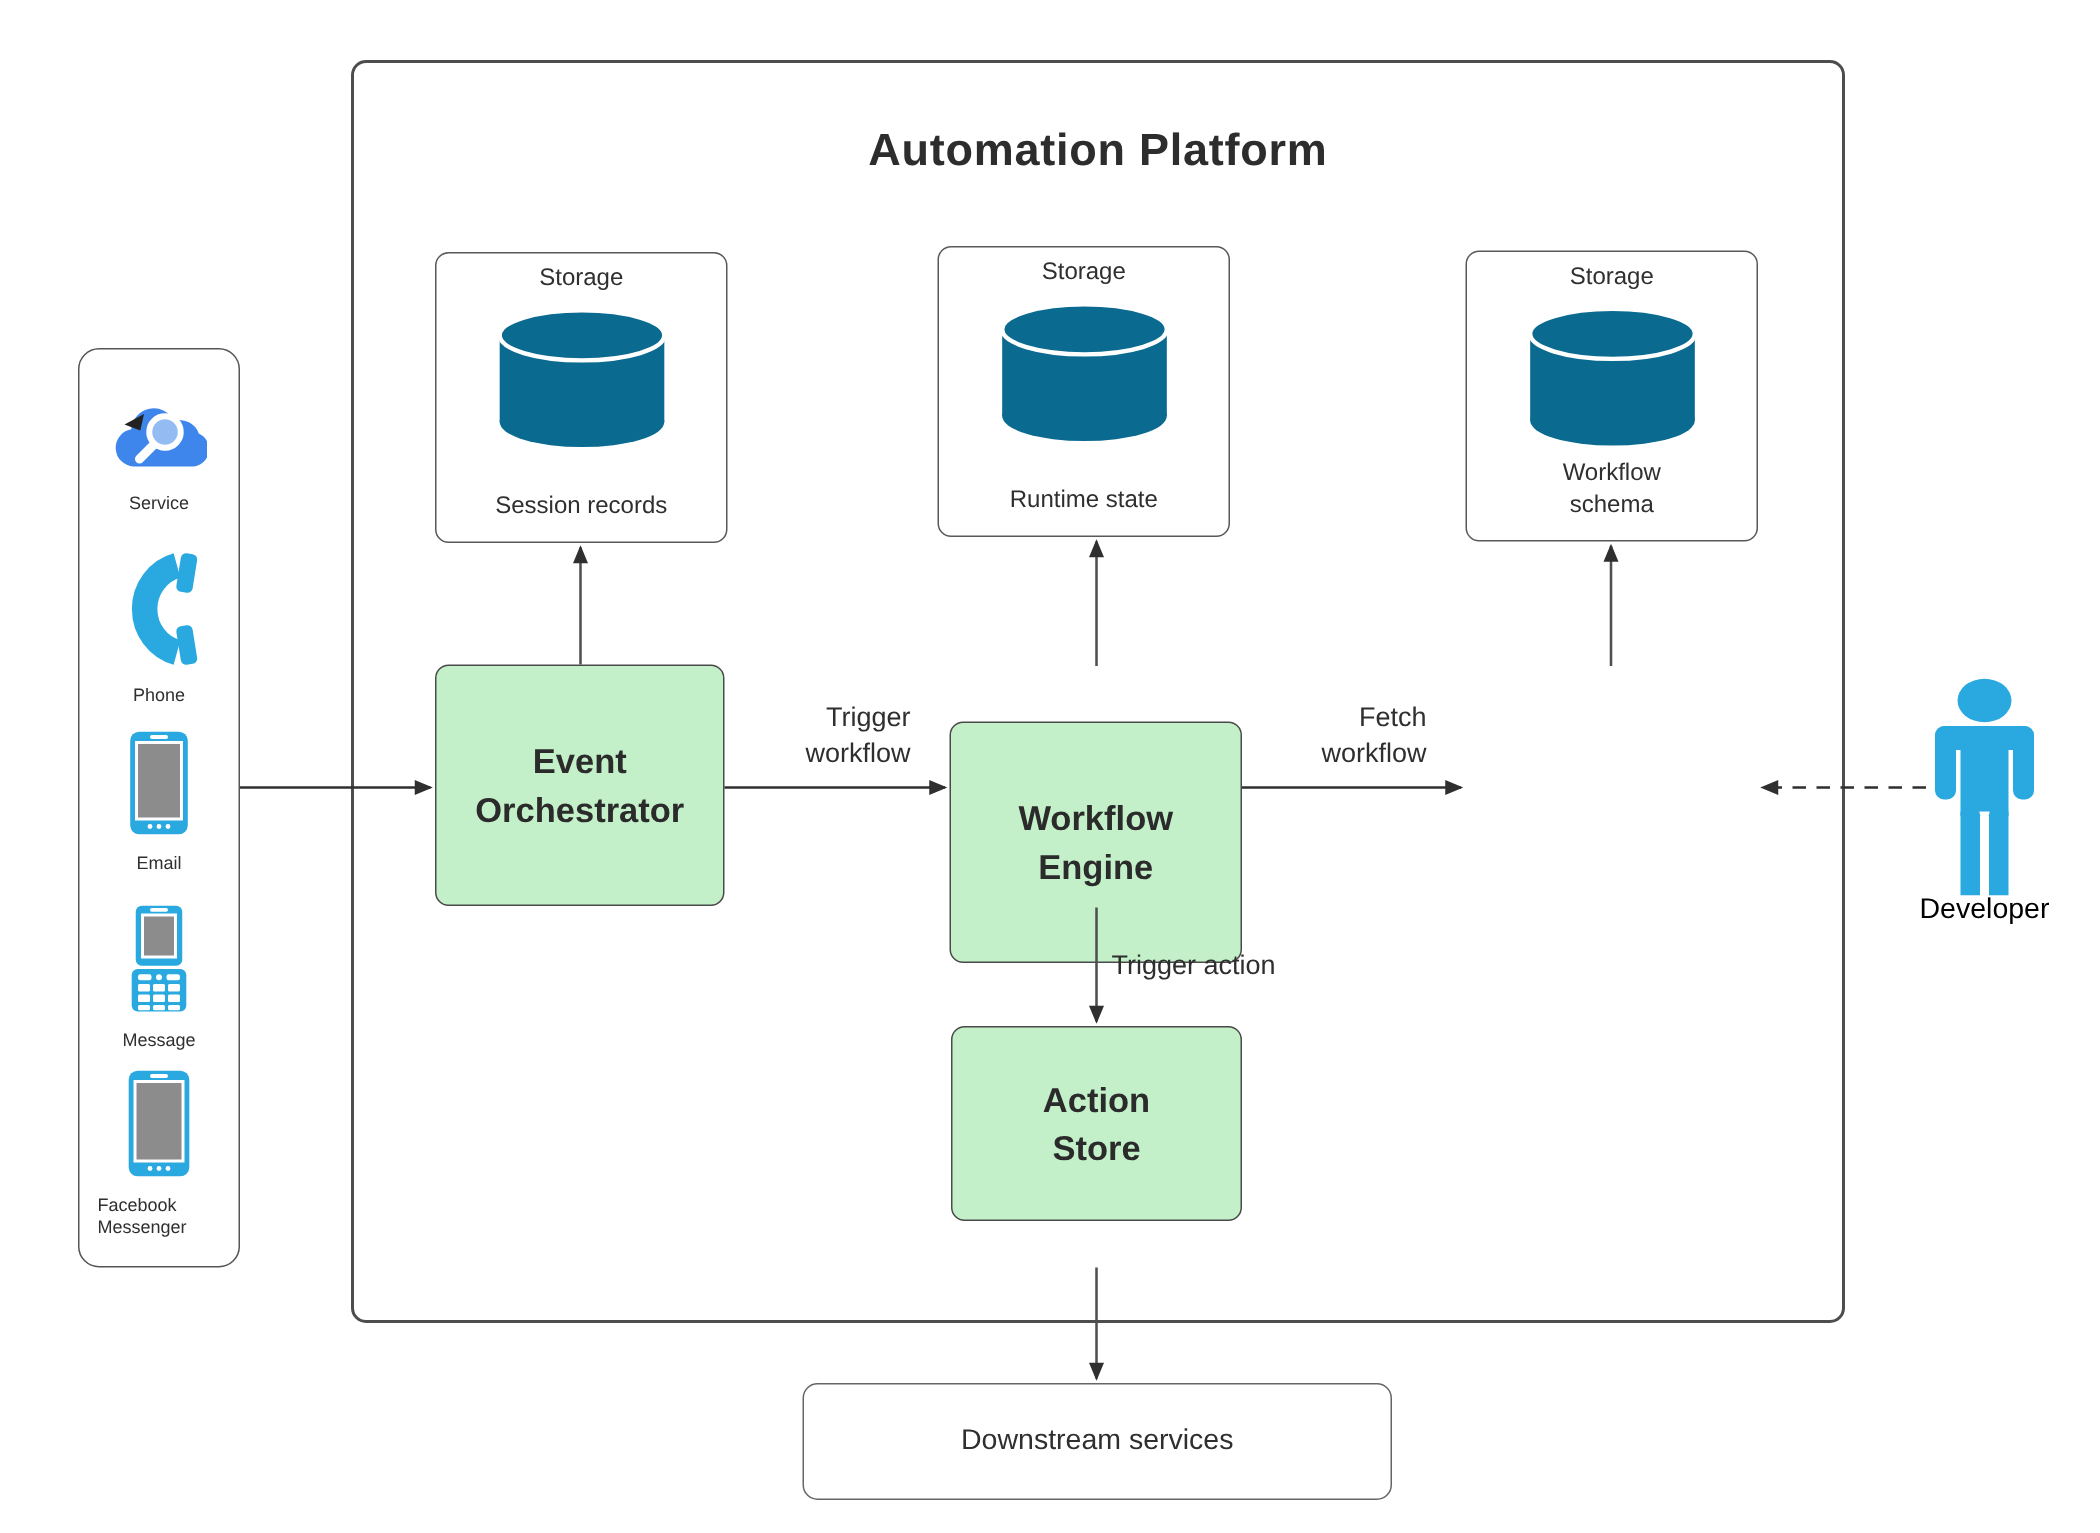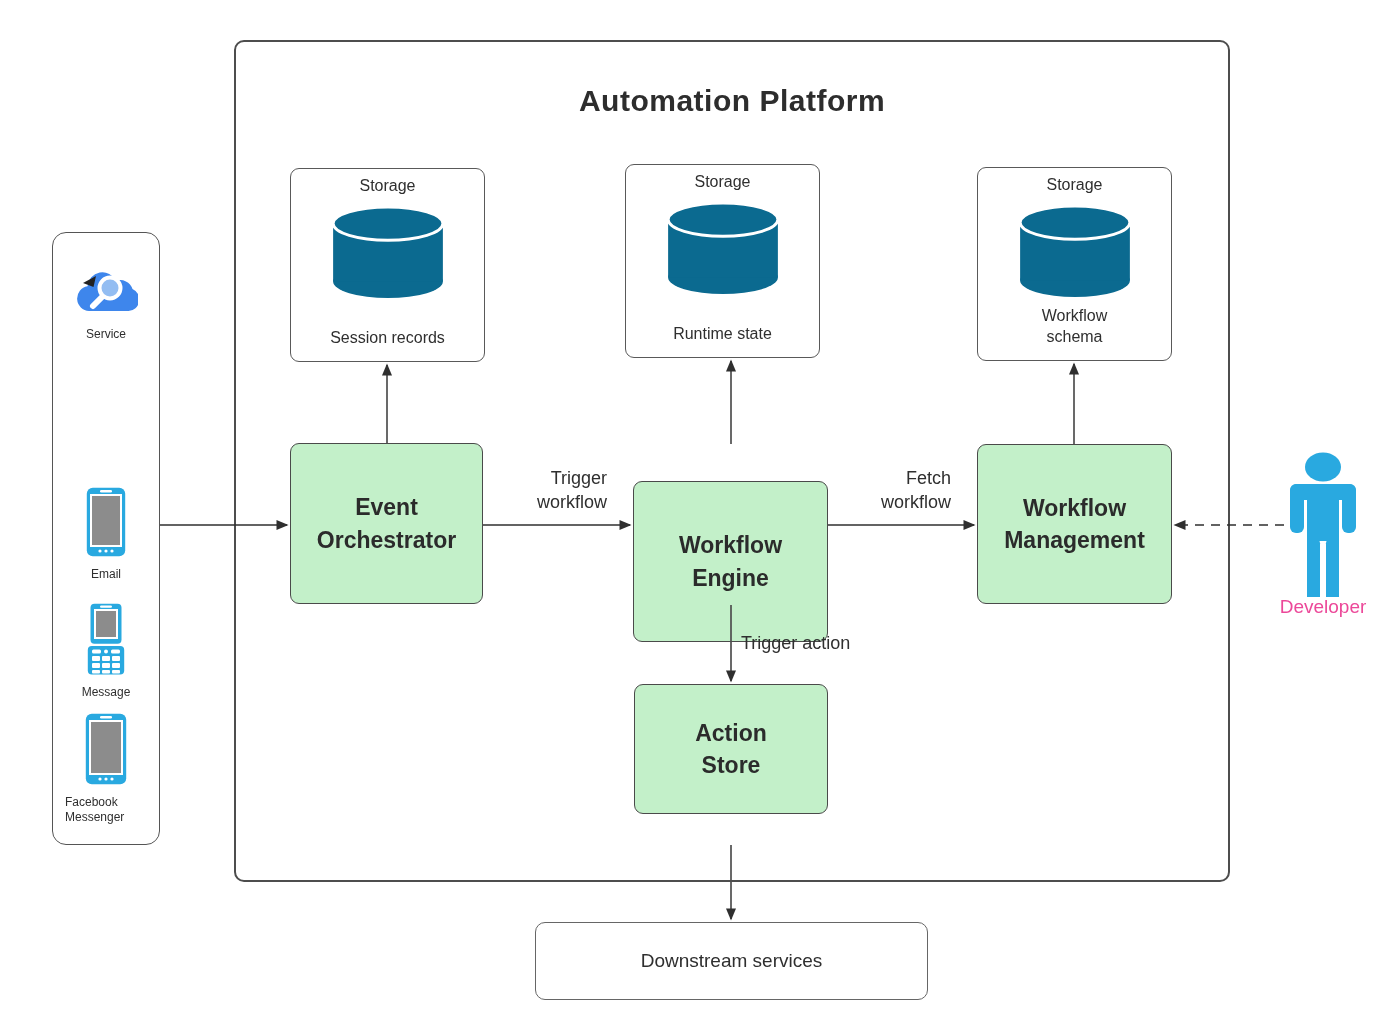--- a/index.html
+++ b/index.html
@@ -39,21 +39,21 @@
 
   
   .plainbox{position:absolute;background:#fff;border:1.6px solid #666;border-radius:10px;
     display:flex;align-items:center;justify-content:center;}
 
   
   .edge-label{position:absolute;font-size:18px;color:#2f2f2f;line-height:1.35;}
   .edge-label.center{text-align:right;}
 
   .dev-label{position:absolute;left:1253px;top:596px;width:140px;text-align:center;
-    font-size:19px;color:#ec4899;}
+    font-size:19px;color:#000000;}
 
   svg.connector-layer{position:absolute;left:0;top:0;width:1400px;height:1022px;pointer-events:none;}
 </style>
 </head>
 <body>
 
 <div id="canvas">
 
   <div class="platform"></div>
   <div class="platform-title">Automation Platform</div>
@@ -62,20 +62,30 @@
     <div class="chan-item" style="top:32px;">
       <span>
         <svg width="64" height="52" viewBox="0 0 64 52">
           <path d="M15,46 a12.5,12.5 0 0 1 -1.5,-24.8 a15,15 0 0 1 28.5,-5.4 a13,13 0 0 1 16.5,8.2 a11.5,11.5 0 0 1 -4,22 z" fill="#3e86ec"></path>
           <path d="M9,18 l13,-7 l-2.5,11 z" fill="#222222"></path>
           <circle cx="36" cy="23" r="10.5" fill="#93bdf2" stroke="#ffffff" stroke-width="4"></circle>
           <line x1="28" y1="32" x2="19" y2="41" stroke="#ffffff" stroke-width="6" stroke-linecap="round"></line>
         </svg>
       </span>
       <span class="chan-label">Service</span>
+    </div>
+    <div class="chan-item" style="top:134px;">
+      <span>
+        <svg width="56" height="78" viewBox="0 0 56 78">
+          <path d="M40,10 A29,30 0 0 0 40,68" stroke="#29a9e0" stroke-width="17" fill="none"></path>
+          <rect x="41" y="2" width="11" height="26" rx="3.5" fill="#29a9e0" transform="rotate(9 46.5 15)"></rect>
+          <rect x="41" y="50" width="11" height="26" rx="3.5" fill="#29a9e0" transform="rotate(-9 46.5 63)"></rect>
+        </svg>
+      </span>
+      <span class="chan-label">Phone</span>
     </div>
     <div class="chan-item" style="top:254px;">
       <span>
         <svg width="40" height="70" viewBox="0 0 40 70">
           <rect x="0.8" y="0.8" width="38.4" height="68.4" rx="6" fill="#29a9e0"></rect>
           <rect x="5" y="8" width="30" height="51" fill="#8c8c8c" stroke="#ffffff" stroke-width="2"></rect>
           <rect x="14" y="3" width="12" height="2.6" rx="1.3" fill="#ffffff"></rect>
           <circle cx="14" cy="64" r="1.6" fill="#ffffff"></circle>
           <circle cx="20" cy="64" r="1.6" fill="#ffffff"></circle>
           <circle cx="26" cy="64" r="1.6" fill="#ffffff"></circle>
@@ -156,23 +166,20 @@
     </span>
     <span class="storage-label">Workflow schema</span>
   </div>
 
   <div class="component" style="left:290px;top:443px;width:193px;height:161px;">
     <span class="component-label">Event Orchestrator</span>
   </div>
   <div class="component" style="left:633px;top:444px;width:195px;height:161px;margin-top:37px;">
     <span class="component-label">Workflow Engine</span>
   </div>
-  <div class="component" style="left:977px;top:444px;width:195px;height:160px;">
-    <span class="component-label">Workflow Management</span>
-  </div>
   <div class="component narrow" style="left:634px;top:684px;width:194px;height:130px;justify-content:center;">
     <span class="component-label">Action Store</span>
   </div>
 
   <div class="plainbox" style="left:535px;top:922px;width:393px;height:78px;">
     <span style="font-size:19px;color:#2f2f2f;">Downstream services</span>
   </div>
 
   <span style="position:absolute;left:1286px;top:451px;">
     <svg width="74" height="146" viewBox="0 0 74 146">

